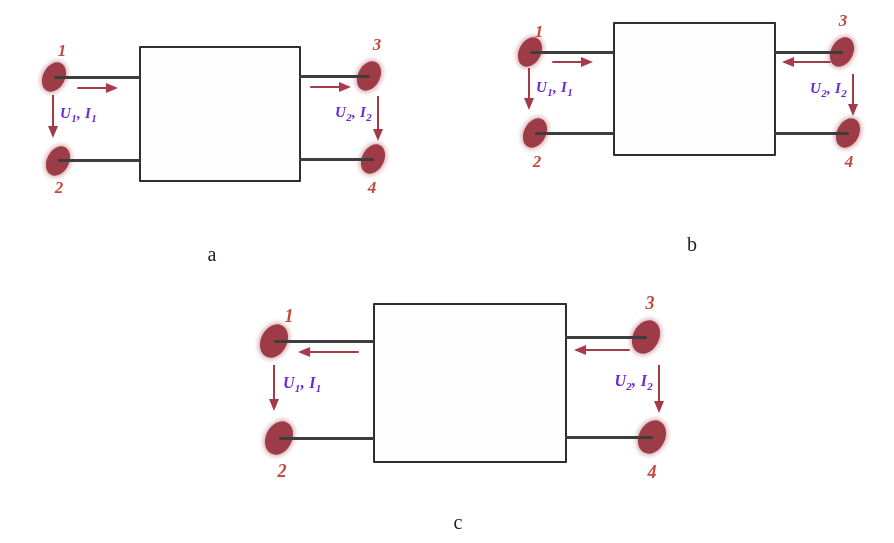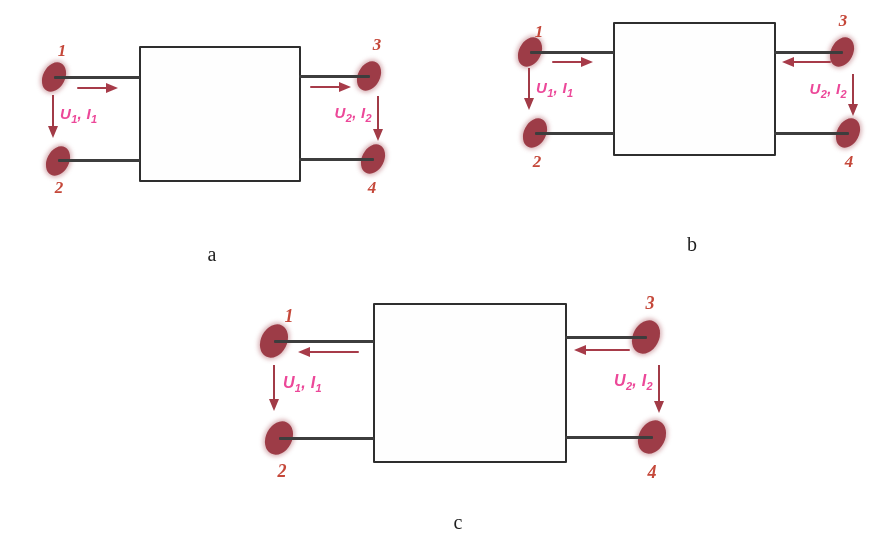--- a/index.html
+++ b/index.html
@@ -21,22 +21,22 @@
                     background:#a73b49; border-radius:1px; }
   .harrow::after  { content:""; position:absolute; right:0; top:1px; width:0; height:0;
                     border-left:12px solid #a73b49; border-top:5px solid transparent; border-bottom:5px solid transparent; }
   .harrow[data-dir="left"] { transform:scaleX(-1); }
 
   .varrow { position:absolute; width:12px; z-index:3; }
   .varrow::before { content:""; position:absolute; top:0; bottom:9px; left:4.8px; width:2.4px; background:#a23b47; }
   .varrow::after  { content:""; position:absolute; bottom:0; left:1px; width:0; height:0;
                     border-top:12px solid #a23b47; border-left:5px solid transparent; border-right:5px solid transparent; }
 
-  .plabel { position:absolute; font-family:Liberation Sans, sans-serif; font-style:italic; font-weight:600;
-            font-size:15px; letter-spacing:0.3px; color:#ec4899; white-space:nowrap; z-index:3; }
+  .plabel { position:absolute; font-family:Liberation Serif, serif; font-style:italic; font-weight:600;
+            font-size:15px; letter-spacing:0.3px; color:#6d28d9; white-space:nowrap; z-index:3; }
   .plabel sub { font-size:11px; line-height:0; }
 
   .caption { position:absolute; transform:translateX(-50%); font-family:"Liberation Serif", serif;
              font-size:20px; color:#1f1f1f; }
 
   
   .dg-a .box    { left:139px; top:46px;  width:162px; height:136px; }
   .dg-a .t1 { left:54px;  top:77px; }  .dg-a .t2 { left:58px;  top:161px; }
   .dg-a .t3 { left:369px; top:76px; }  .dg-a .t4 { left:373px; top:159px; }
   .dg-a .wire-tl { left:54px;  top:76px;  width:86px; }

